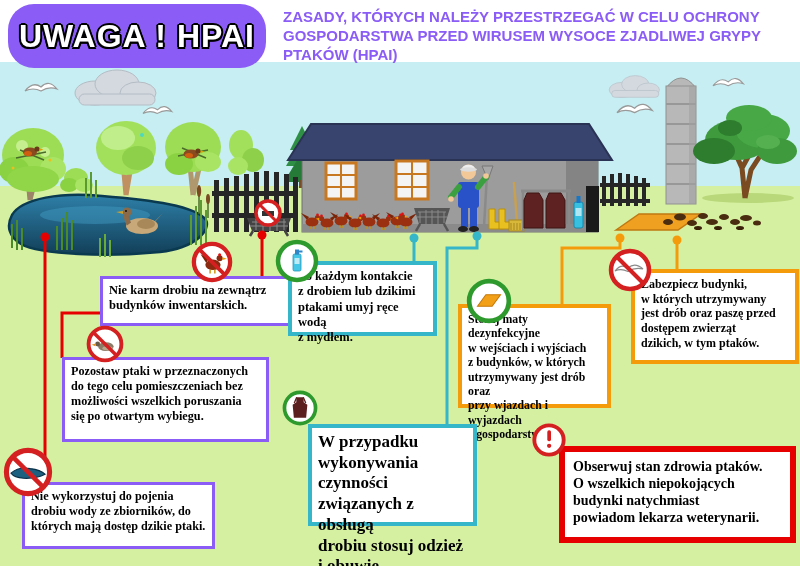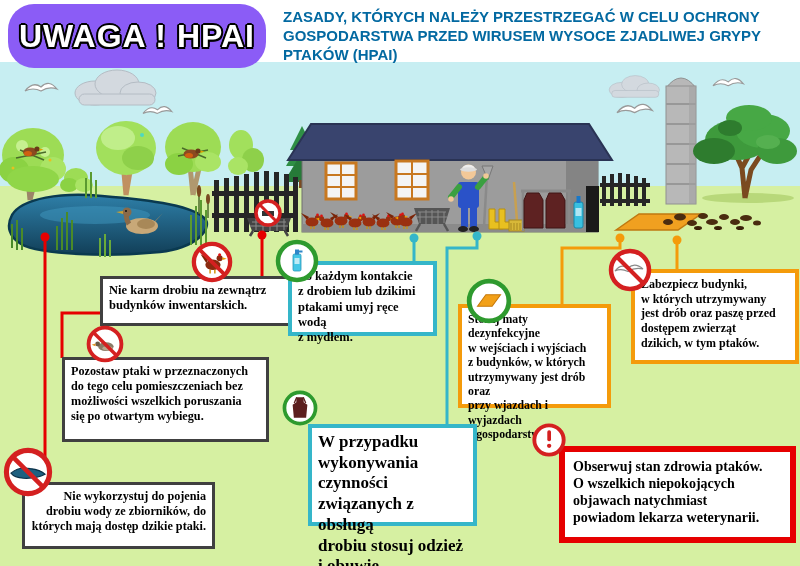--- a/index.html
+++ b/index.html
@@ -7,33 +7,33 @@
           font-family:"Liberation Sans",sans-serif;}
   #scene-svg{position:absolute;left:0;top:0;z-index:1;}
 
   
   #banner{position:absolute;left:8px;top:4px;width:258px;height:64px;z-index:4;
           background:#8b5cf6;display:flex;align-items:center;justify-content:center;border-radius:26px;}
   #banner span{color:#fff;font-weight:bold;font-size:32px;letter-spacing:1px;
           text-shadow:2px 0 #000,-2px 0 #000,0 2px #000,0 -2px #000,
                       1.5px 1.5px #000,-1.5px 1.5px #000,1.5px -1.5px #000,-1.5px -1.5px #000;}
   #title{position:absolute;left:283px;top:7px;width:512px;z-index:4;
-         font-weight:bold;font-size:15px;line-height:1.27;color:#0369a1;white-space:pre-line;}
+         font-weight:bold;font-size:15px;line-height:1.27;color:#8b5cf6;white-space:pre-line;}
 
   
   .box{position:absolute;z-index:2;background:#fff;color:#000;box-sizing:border-box;
        font-family:"Liberation Serif",serif;font-weight:bold;font-size:12.5px;line-height:1.22;
        padding:4px 6px;white-space:pre-line;}
-  .b-red{border:3px solid #404040;}
+  .b-red{border:3px solid #8b5cf6;}
   .b-cyan{border:4px solid #35b6c9;}
   .b-orange{border:4px solid #f49b0b;}
   .b-red-thick{border:6px solid #e60000;}
   #box1{left:100px;top:276px;width:191px;height:50px;}
   #box2{left:62px;top:357px;width:207px;height:85px;font-size:12.2px;}
-  #box3{left:22px;top:482px;width:193px;height:67px;font-size:12.2px;text-align:right;}
+  #box3{left:22px;top:482px;width:193px;height:67px;font-size:12.2px;}
   #box4{left:288px;top:261px;width:149px;height:75px;}
   #box5{left:458px;top:304px;width:153px;height:104px;font-size:11.8px;}
   #box6{left:631px;top:269px;width:168px;height:95px;font-size:12px;}
   #box7{left:308px;top:424px;width:169px;height:102px;font-size:17px;}
   #box8{left:559px;top:446px;width:237px;height:97px;font-size:14px;padding:6px 8px;}
 
   
   .circle-icon{position:absolute;z-index:3;}
   .circle-icon svg{display:block;width:100%;height:100%;}
   #icon-hen{left:191px;top:241px;width:42px;height:42px;}
@@ -361,21 +361,21 @@
 jest drób oraz paszę przed
 dostępem zwierząt
 dzikich, w tym ptaków.</div>
   <div id="box7" class="box b-cyan">W przypadku wykonywania
 czynności związanych z obsługą
 drobiu stosuj odzież i obuwie
 ochronne przeznaczone
 wyłącznie do tego celu.</div>
   <div id="box8" class="box b-red-thick">Obserwuj stan zdrowia ptaków.
 O wszelkich niepokojących
-objawach natychmiast
+budynki natychmiast
 powiadom lekarza weterynarii.</div>
 
   <div id="icon-hen" class="circle-icon">
     <svg viewBox="0 0 44 44">
       <circle cx="22" cy="22" r="19" fill="#fff" stroke="#d42020" stroke-width="4.5"></circle>
       <polygon points="10,14 16,23 19,18" fill="#7a2408"></polygon>
       <ellipse cx="23" cy="25" rx="8" ry="5.5" fill="#8b2a10"></ellipse>
       <circle cx="30" cy="18" r="3.2" fill="#8b2a10"></circle>
       <circle cx="30" cy="14.5" r="1.6" fill="#e01010"></circle>
       <polygon points="33,17 37.5,18.5 33,20" fill="#f0a000"></polygon>

